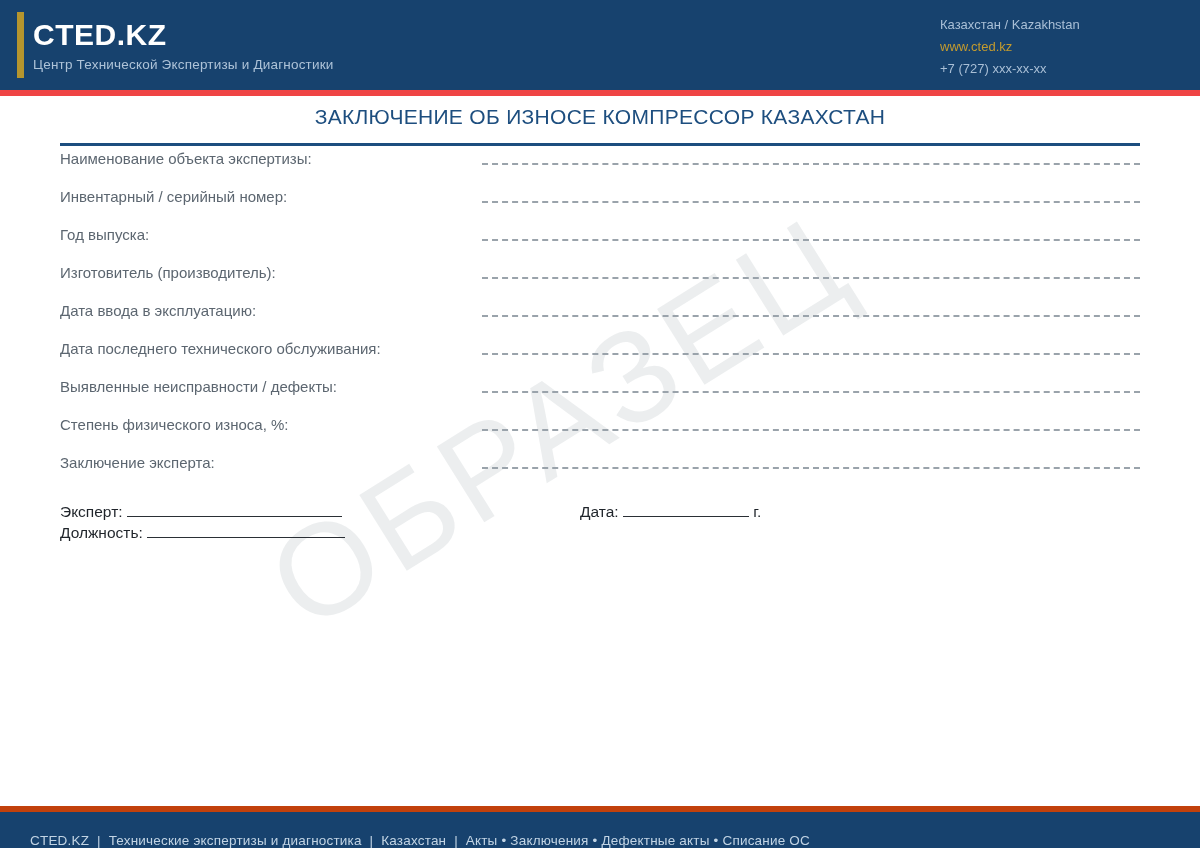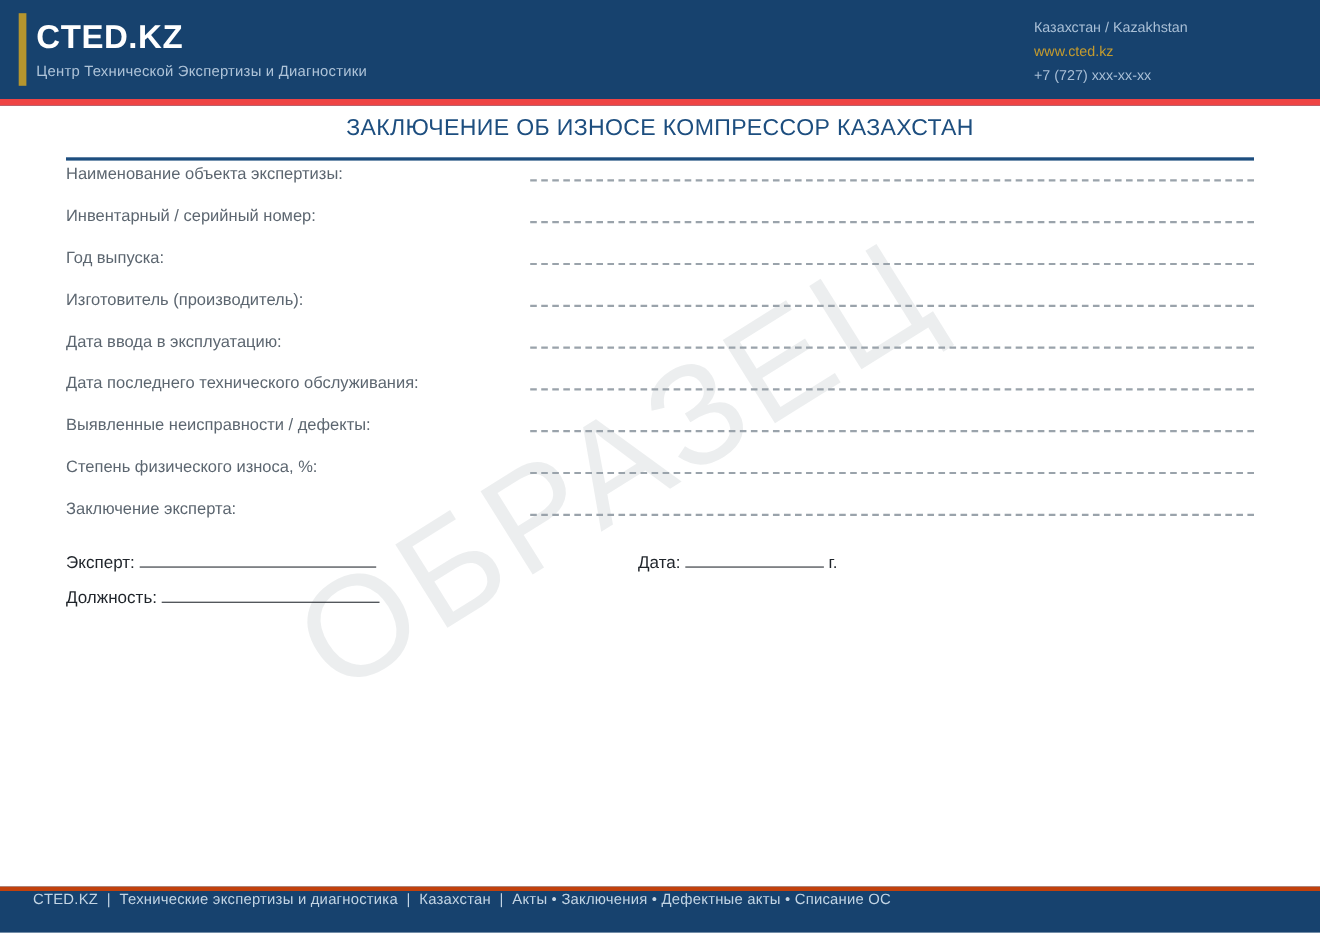--- a/index.html
+++ b/index.html
@@ -68,38 +68,38 @@
     color:#5c6670;
   }
   .field-line {
     flex:1 1 auto; height:17px;
     border-bottom:2px dashed #9aa3ab;
   }
 
   .signature {
     position:relative; z-index:1;
     margin-top:12px;
-    display:grid; grid-template-columns:520px 1fr; row-gap:13px;
+    display:grid; grid-template-columns:520px 1fr; row-gap:2px;
     font-size:15.5px; line-height:19px; color:#1f242a;
   }
   .blank {
     display:inline-block; height:13px;
     border-bottom:1.5px solid #2a2f35;
     vertical-align:baseline;
   }
   .blank-expert { width:215px; }
   .blank-position { width:198px; }
   .blank-date { width:126px; }
 
   
   .site-footer {
     height:42px; flex:0 0 42px;
     background:#17426e;
-    border-top:4px solid #c2410c;
-    display:flex; align-items:flex-start;
+    border-top:6px solid #c2410c;
+    display:flex; align-items:flex-end;
     padding:0 30px;
   }
   .footer-text {
     font-size:13.5px; color:#c2d4e4; letter-spacing:0.2px;
     white-space:pre;
   }
 </style>
 </head>
 <body>
 

